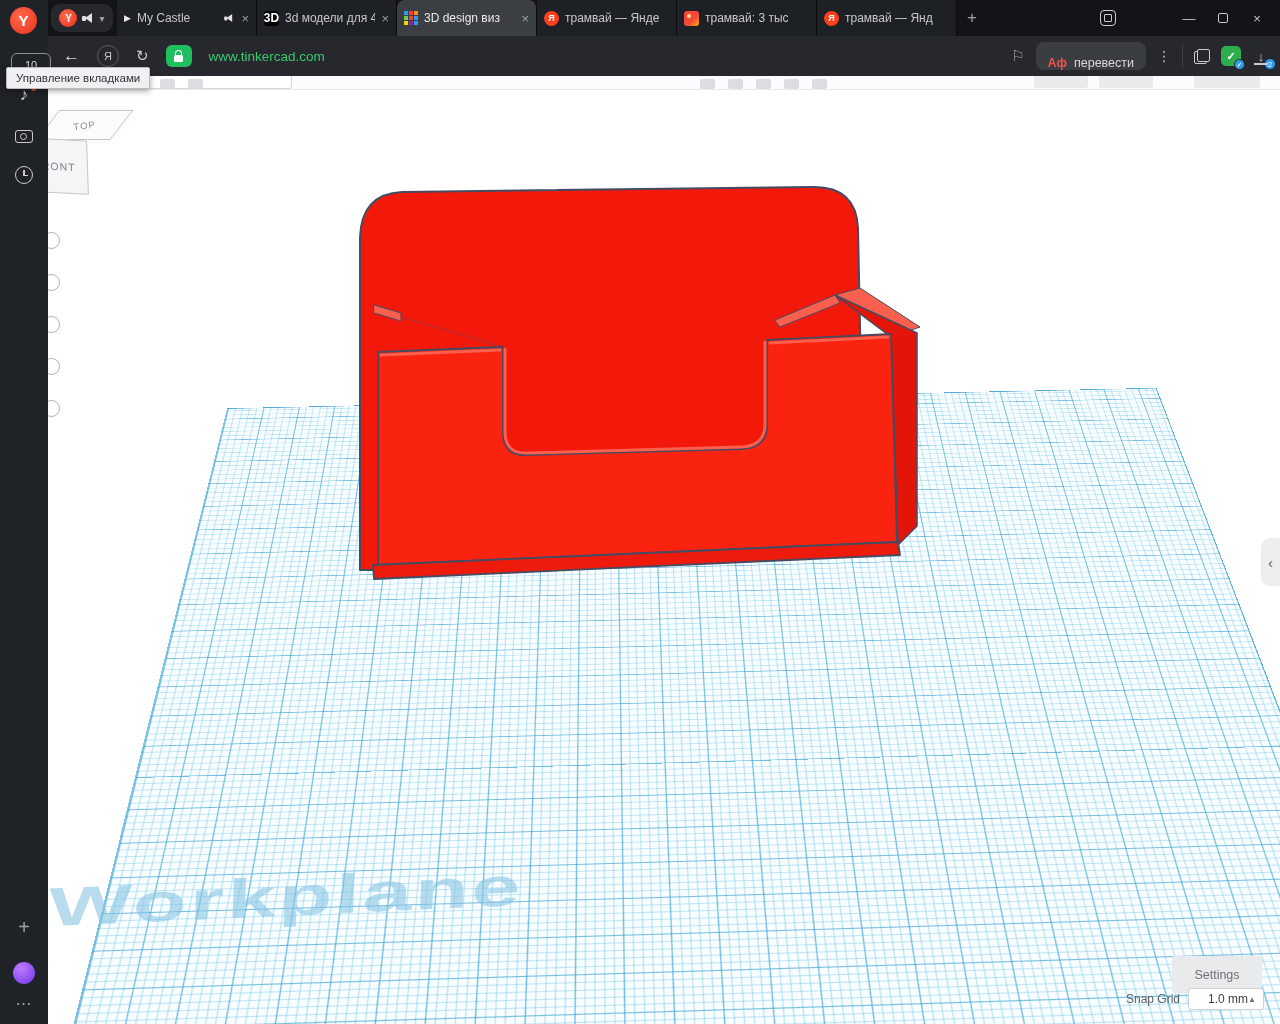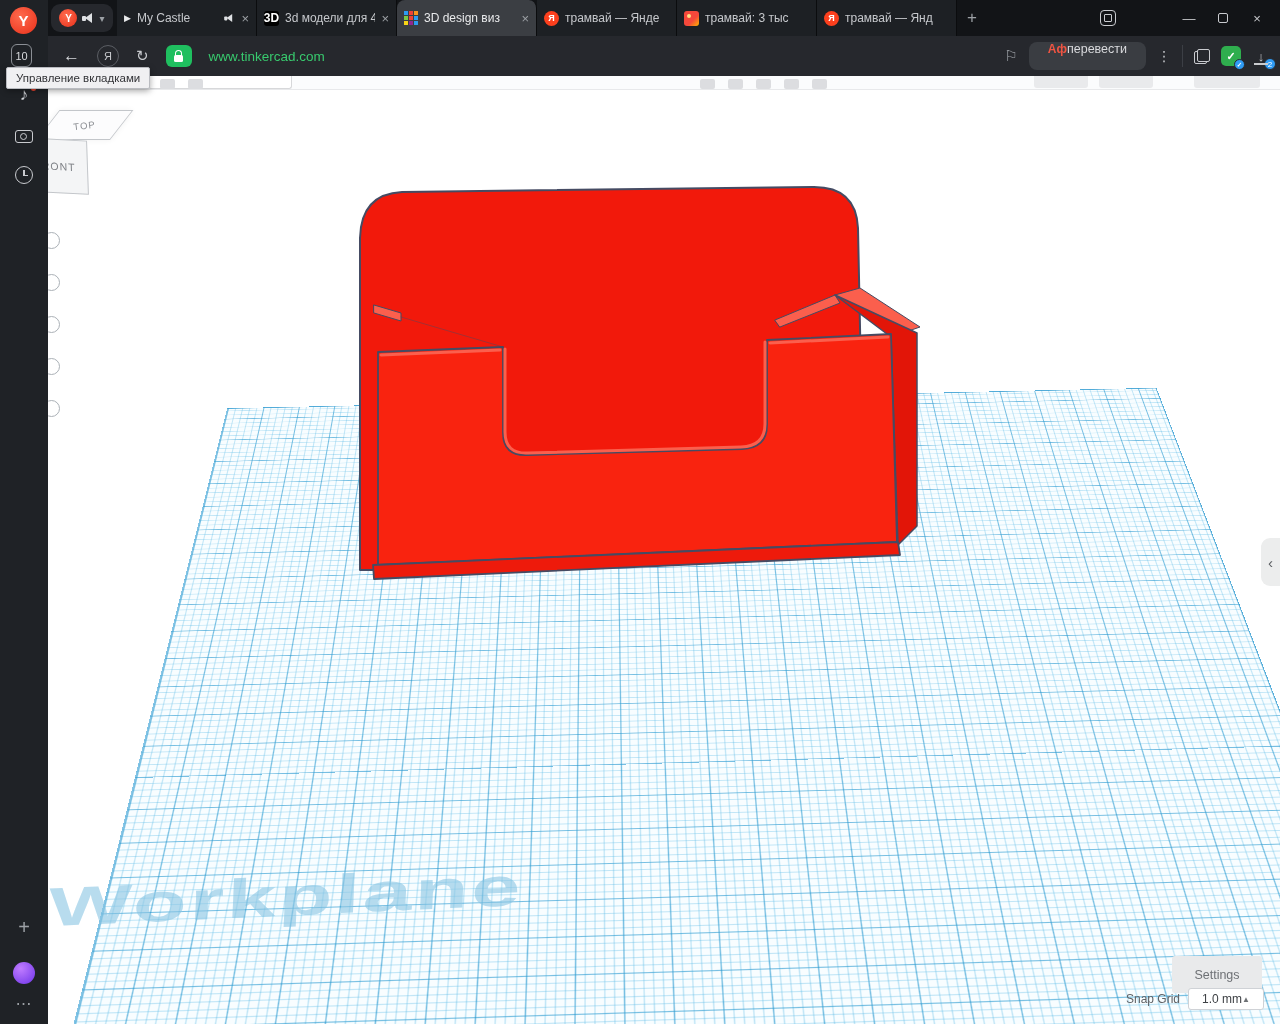--- a/index.html
+++ b/index.html
@@ -4,21 +4,21 @@
 <style>
   *{box-sizing:border-box;margin:0;padding:0}
   body{width:1280px;height:1024px;overflow:hidden;font-family:"Liberation Sans",sans-serif;background:#17191c}
   #app{position:relative;width:1280px;height:1024px}
 
   
   .sidebar{position:absolute;left:0;top:0;width:48px;height:1024px;background:#1f2226;z-index:40}
   .sb-logo{position:absolute;left:10px;top:7px;width:27px;height:27px;border-radius:50%;
     background:radial-gradient(circle at 38% 35%,#ff6a4d,#e8301a);color:#fff;font-size:15px;font-weight:700;
     display:flex;align-items:center;justify-content:center}
-  .sb-count{position:absolute;left:11px;top:44px;width:21px;height:23px;border:1.5px solid #8b8f95;border-radius:6px;
+  .sb-count{position:absolute;left:11px;top:53px;width:40px;height:23px;border:1.5px solid #8b8f95;border-radius:6px;
     color:#d7d9dc;font-size:11px;display:flex;align-items:center;justify-content:center}
   .sb-note{position:absolute;left:0;top:85px;width:48px;text-align:center;color:#cdd0d4;font-size:17px}
   .sb-note b{position:absolute;width:5px;height:5px;border-radius:50%;background:#e8442f;margin-left:3px;margin-top:1px}
   .cam{position:absolute;left:15px;top:130px;width:18px;height:13px;border:1.6px solid #c9cbcf;border-radius:3px}
   .cam::before{content:"";position:absolute;left:4px;top:1.5px;width:5px;height:5px;border:1.6px solid #c9cbcf;border-radius:50%}
   .clockico{position:absolute;left:15px;top:166px;width:18px;height:18px;border:1.6px solid #c9cbcf;border-radius:50%}
   .clockico::after{content:"";position:absolute;left:7px;top:3px;width:1.6px;height:5.5px;background:#c9cbcf}
   .clockico::before{content:"";position:absolute;left:7px;top:7.5px;width:5px;height:1.6px;background:#c9cbcf}
   .sb-plus{position:absolute;left:0;top:916px;width:48px;text-align:center;color:#9ca0a5;font-size:20px}
   .sb-alice{position:absolute;left:13px;top:962px;width:22px;height:22px;border-radius:50%;
@@ -63,21 +63,21 @@
   .nav-back{color:#d7d9dc;font-size:17px}
   .ya-circle{width:22px;height:22px;border:1.5px solid #5b5e64;border-radius:50%;color:#c6c8cc;font-size:11px;display:flex;align-items:center;justify-content:center}
   .reload{color:#c6c8cc;font-size:15px}
   .lock-badge{width:26px;height:22px;border-radius:6px;background:#1fbf5f;display:flex;align-items:center;justify-content:center;flex-direction:column}
   .lock{position:relative;width:9px;height:7px;background:#fff;border-radius:1.5px;margin-top:4px}
   .lock::before{content:"";position:absolute;left:1.2px;top:-4.5px;width:4.6px;height:4.5px;border:1.6px solid #fff;border-bottom:none;border-radius:4px 4px 0 0}
   .url{color:#38c96e;font-size:13.5px}
   .page-title{position:absolute;left:270px;width:560px;text-align:center;color:#d9dadd;font-size:13.5px;white-space:nowrap;overflow:hidden}
   .addr-right{position:absolute;right:0;top:0;height:40px;display:flex;align-items:center;gap:11px;padding-right:10px}
   .bm{color:#9ca0a5;font-size:15px}
-  .tr-btn{height:28px;padding:0 19px;background:#3a3d42;border-radius:8px;display:flex;align-items:flex-start;color:#d9dadd;font-size:12.5px}
+  .tr-btn{height:28px;padding:0 12px;background:#3a3d42;border-radius:8px;display:flex;align-items:flex-end;gap:7px;color:#d9dadd;font-size:12.5px}
   .tr-ico{color:#ef5442;font-size:12px;font-weight:700}
   .menu3{color:#c6c8cc;font-size:14px}
   .vdiv{width:1px;height:22px;background:#3c3f45}
   .panels{position:relative;width:16px;height:15px}
   .panels::before{content:"";position:absolute;left:0;bottom:0;width:11px;height:11px;border:1.5px solid #c9cbcf;border-radius:2px}
   .panels::after{content:"";position:absolute;right:0;top:0;width:11px;height:11px;border:1.5px solid #c9cbcf;border-radius:2px;background:#26282d}
   .ext-green{position:relative;width:20px;height:20px;border-radius:5px;background:#2fae4e;color:#fff;font-size:11px;font-weight:700;display:flex;align-items:center;justify-content:center}
   .badge-check{position:absolute;right:-4px;bottom:-4px;width:11px;height:11px;border-radius:50%;background:#2f9bf4;color:#fff;font-size:6.5px;display:flex;align-items:center;justify-content:center;border:1.5px solid #26282d}
   .dl-wrap{position:relative;width:18px;height:18px;color:#c9cbcf;display:flex;align-items:center;justify-content:center}
   .dl-arrow{font-size:13px;font-weight:700;line-height:1}
@@ -117,21 +117,21 @@
 
   .navc{position:absolute;left:-5px;width:17px;height:17px;border-radius:50%;border:1.5px solid #aab0b6;background:#fff;z-index:6}
 
   .collapse{position:absolute;right:0;top:462px;width:19px;height:48px;background:#eceded;border-radius:9px 0 0 9px;
     display:flex;align-items:center;justify-content:center;color:#5a5d61;font-size:15px;z-index:7}
   .settings{position:absolute;left:1124px;top:880px;width:90px;height:37px;background:#e9eaeb;border-radius:3px;
     color:#6e7175;font-size:12.5px;display:flex;align-items:center;justify-content:center;z-index:7}
   .snap{position:absolute;left:1078px;top:912px;display:flex;align-items:center;gap:8px;z-index:7}
   .snap-label{color:#5f6266;font-size:12px}
   .snap-select{width:76px;height:22px;background:#fff;border:1px solid #cfd2d6;border-radius:3px;display:flex;
-    align-items:center;justify-content:center;padding:0 7px;color:#3e4145;font-size:12px}
+    align-items:center;justify-content:flex-end;padding:0 7px;color:#3e4145;font-size:12px}
   .snap-caret{font-size:8px;color:#6e7175}
 </style>
 </head>
 <body>
 
 <div id="app">
 
   <div class="sidebar">
     <div class="sb-logo">Y</div>
     <div class="sb-count">10</div>

